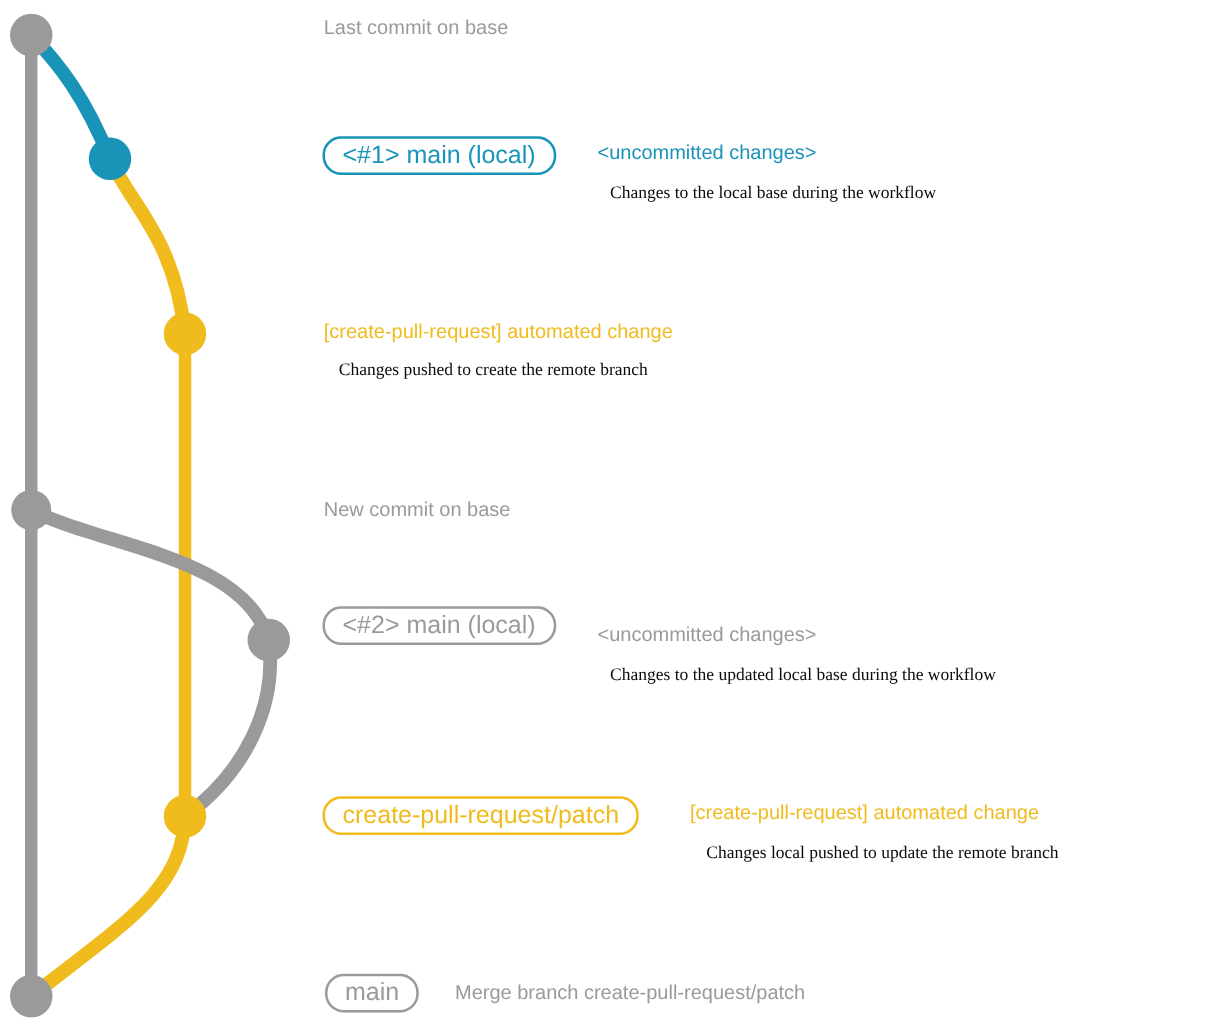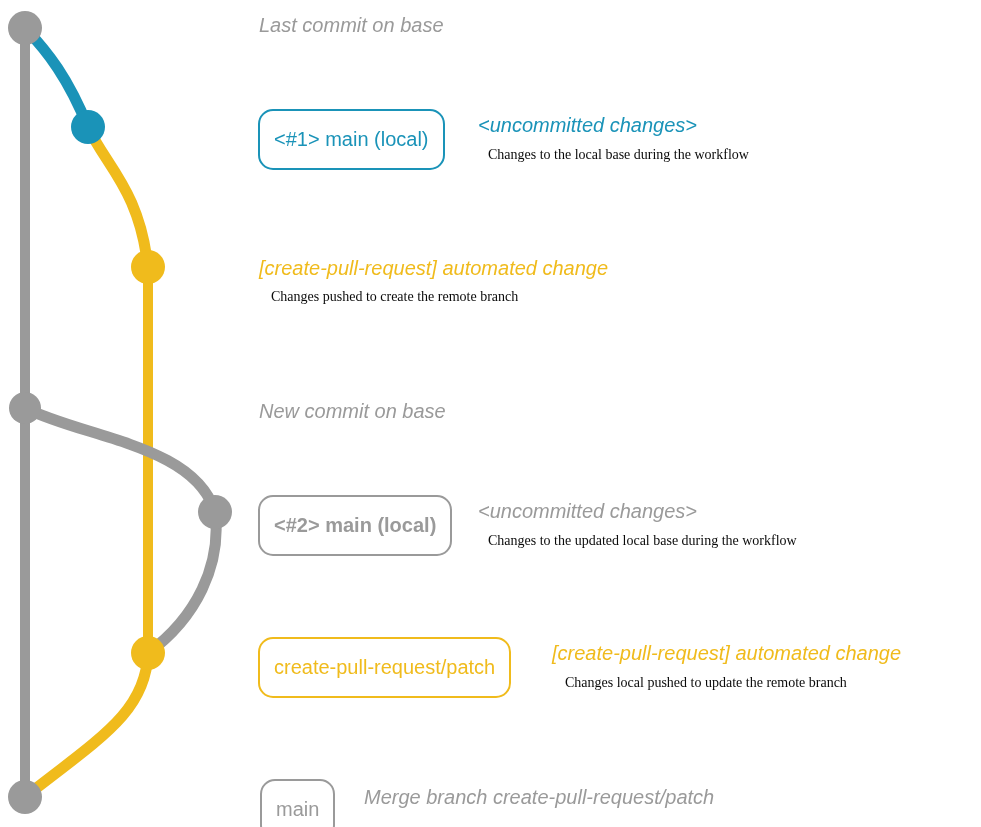--- a/index.html
+++ b/index.html
@@ -2,31 +2,31 @@
 <html style="--gray: #9A9A9A; --blue: #1A93B8; --yellow: #F0BB1C; --ink: #0A0A0A;"><head>
 <meta charset="utf-8">
 <style>
   html,body{margin:0;padding:0;}
   body{
     width:981px;height:827px;position:relative;background:#ffffff;
     font-family:"Liberation Sans", sans-serif;overflow:hidden;
   }
   #graph-svg{position:absolute;left:0;top:0;}
   .abs{position:absolute;white-space:nowrap;}
-  .sans{font-family:"Liberation Sans", sans-serif;font-size:20px;line-height:1.15;font-style:italic;}
+  .sans{font-family:"Liberation Sans", sans-serif;font-size:16px;line-height:1.15;}
   .gray-text{color:var(--gray);}
   .blue-text{color:var(--blue);}
   .yellow-text{color:var(--yellow);}
   .desc{
     font-family:"Liberation Serif", serif;font-size:14px;line-height:1.1;
     color:var(--ink);
   }
   .badge{
     display:inline-block;border:2px solid;border-radius:15px;
-    padding:17px 14px;font-size:20px;line-height:1.15;background:#fff;
+    padding:2px 14px;font-size:20px;line-height:1.15;background:#fff;
   }
   .badge-blue{border-color:var(--blue);color:var(--blue);}
   .badge-gray{border-color:var(--gray);color:var(--gray);}
   .badge-yellow{border-color:var(--yellow);color:var(--yellow);}
 </style>
 </head>
 <body>
 
 <svg id="graph-svg" width="250" height="827" viewBox="0 0 250 827">
 
@@ -57,21 +57,21 @@
 
 <span class="abs badge badge-blue" style="left:258px;top:109px;">&lt;#1&gt; main (local)</span>
 <div class="abs sans blue-text" style="left:478px;top:114px;">&lt;uncommitted changes&gt;</div>
 <div class="abs desc" style="left:488px;top:147px;">Changes to the local base during the workflow</div>
 
 <div class="abs sans yellow-text" style="left:259px;top:257px;">[create-pull-request] automated change</div>
 <div class="abs desc" style="left:271px;top:289px;">Changes pushed to create the remote branch</div>
 
 <div class="abs sans gray-text" style="left:259px;top:400px;">New commit on base</div>
 
-<span class="abs badge badge-gray" style="left:258px;top:495px;font-weight:bold;">&lt;#2&gt; main (local)</span>
+<span class="abs badge badge-gray" style="left:258px;top:485px;">&lt;#2&gt; main (local)</span>
 <div class="abs sans gray-text" style="left:478px;top:500px;">&lt;uncommitted changes&gt;</div>
 <div class="abs desc" style="left:488px;top:533px;">Changes to the updated local base during the workflow</div>
 
 <span class="abs badge badge-yellow" style="left:258px;top:637px;">create-pull-request/patch</span>
 <div class="abs sans yellow-text" style="left:552px;top:642px;">[create-pull-request] automated change</div>
 <div class="abs desc" style="left:565px;top:675px;">Changes local pushed to update the remote branch</div>
 
 <span class="abs badge badge-gray" style="left:260px;top:779px;">main</span>
 <div class="abs sans gray-text" style="left:364px;top:786px;">Merge branch create-pull-request/patch</div>
 

